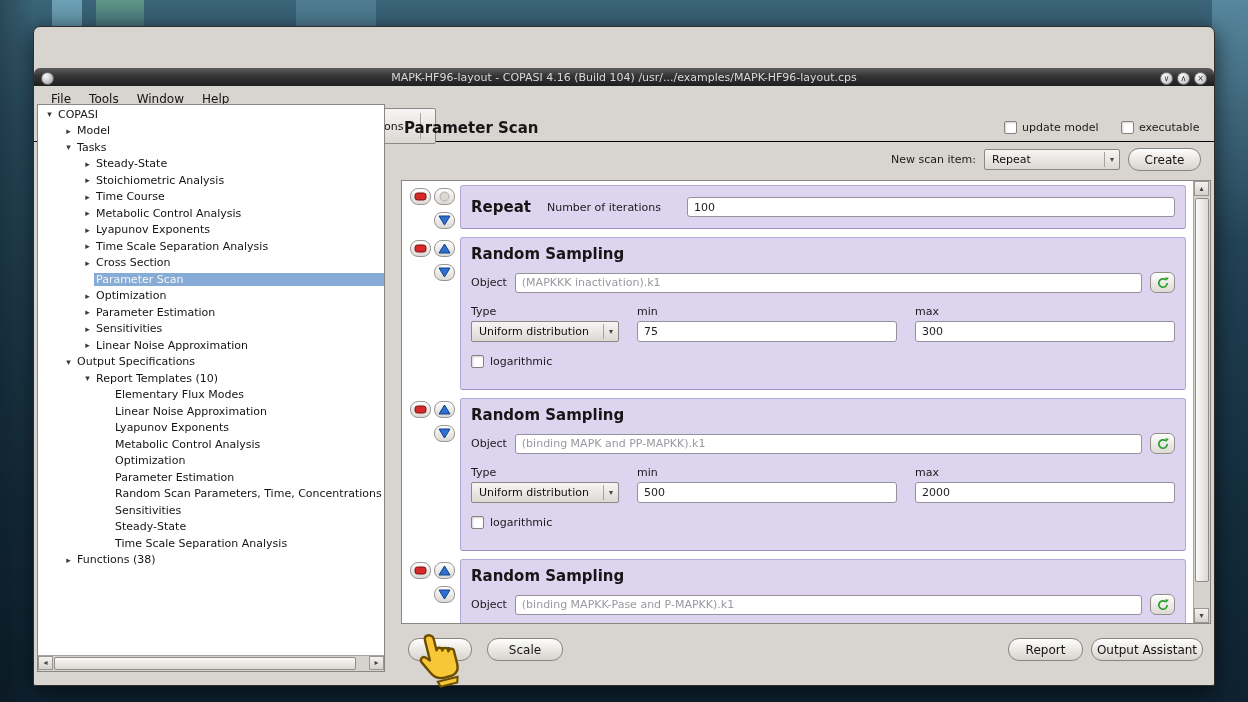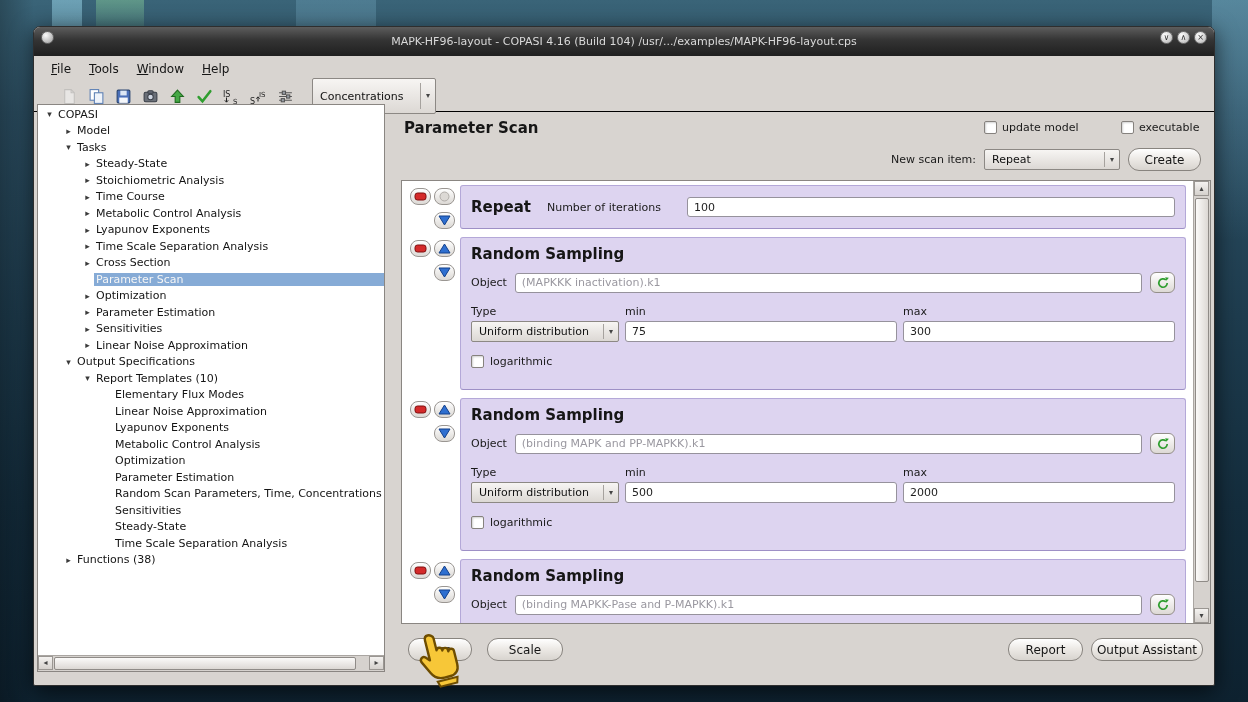--- a/index.html
+++ b/index.html
@@ -14,24 +14,24 @@
   .s3{left:296px;top:0;width:80px;height:702px;background:linear-gradient(180deg,rgba(130,185,210,.28),rgba(130,185,210,.04) 60%,rgba(130,185,210,0));}
   .s4{left:1212px;top:0;width:36px;height:240px;background:linear-gradient(180deg,rgba(140,200,225,.35),rgba(140,200,225,0));}
   .s5{left:0;top:0;width:34px;height:702px;background:linear-gradient(90deg,rgba(0,0,0,.25),rgba(0,0,0,0));}
 
   .window{
     position:absolute;left:33px;top:26px;width:1182px;height:660px;
     background:#d8d4d0;border:1px solid #2e2e2e;border-radius:7px 7px 2px 2px;
     box-shadow:0 5px 22px rgba(0,0,0,.65);box-sizing:border-box;
   }
   .titlebar{
-    position:relative;height:29px;border-radius:6px 6px 0 0;
+    position:relative;height:18px;border-radius:6px 6px 0 0;
     background:linear-gradient(#5d5d5d,#343434 45%,#1f1f1f);
     display:flex;align-items:center;justify-content:center;
-    color:#d9d9d9;font-size:11px;white-space:nowrap;
+    color:#d9d9d9;font-size:11px;white-space:nowrap;margin-top:41px;
   }
   .win-icon{position:absolute;left:7px;top:4px;width:13px;height:13px;border-radius:50%;
     background:radial-gradient(circle at 35% 30%,#fbfbfb,#9a9a9a);border:1px solid #6a6a6a;box-sizing:border-box;}
   .win-controls{position:absolute;right:7px;top:4px;display:flex;gap:4px;}
   .win-btn{width:13px;height:13px;border-radius:50%;box-sizing:border-box;
     background:radial-gradient(circle at 35% 30%,#fefefe,#b2b2b2);border:1px solid #777;
     font-size:8px;line-height:11px;text-align:center;color:#333;}
 
   .menubar{height:25px;display:flex;align-items:center;padding-left:8px;font-size:12px;color:#151515;}
   .menu-item{padding:3px 9px;border-radius:2px;}
@@ -95,21 +95,21 @@
   .panel-heading{font-size:15px;font-weight:bold;color:#161616;}
   .scan-panel.repeat{height:44px;display:flex;align-items:center;padding:0 10px;}
   .scan-panel.repeat .iter-label{margin-left:16px;}
   .scan-panel.repeat .text-input{flex:1;margin-left:26px;}
   .scan-panel.random{height:153px;padding:7px 10px 0;}
   .scan-panel.random_partial{height:150px;padding:7px 10px 0;}
   .object-row{display:flex;align-items:center;gap:8px;margin-top:9px;}
   .obj-btn{width:25px;height:21px;border-radius:6px;flex-shrink:0;box-sizing:border-box;
     background:linear-gradient(#ffffff,#ddd9d5);border:1px solid #948f8a;
     display:flex;align-items:center;justify-content:center;}
-  .tri{display:grid;grid-template-columns:148px 1fr 1fr;gap:6px;}
+  .tri{display:grid;grid-template-columns:148px 1fr 1fr;gap:18px;}
   .tri.labels{margin-top:12px;}
   .tri.controls{margin-top:3px;}
   .log-row{display:flex;align-items:center;gap:6px;margin-top:13px;}
 
   .text-input{height:20px;border:1px solid #96929c;border-radius:3px;background:#fff;
     font-size:11px;padding:0 6px;color:#1e1e1e;box-sizing:border-box;font-family:inherit;min-width:0;}
   .text-input.grow{flex:1;}
   .text-input.muted{color:#9a98a0;}
   .tri .text-input,.tri .combo{height:21px;}
 
@@ -339,21 +339,21 @@
       </div>
     <div class="hscroll">
       <div class="hs-btn hs-left">◂</div>
       <div class="hs-thumb"></div>
       <div class="hs-btn hs-right">▸</div>
     </div>
   </div>
 
   <div class="main-title">Parameter Scan</div>
 
-  <div class="chk-group" style="left:950px;top:94px;text-align:center;">
+  <div class="chk-group" style="left:970px;top:94px;text-align:center;">
     <span class="checkbox"></span>
     <span>update model</span>
   </div>
   <div class="chk-group" style="left:1087px;top:94px;align-items:flex-end;">
     <span class="checkbox"></span>
     <span>executable</span>
   </div>
 
   <div class="new-scan-row">
     <span class="small-label">New scan item:</span>

